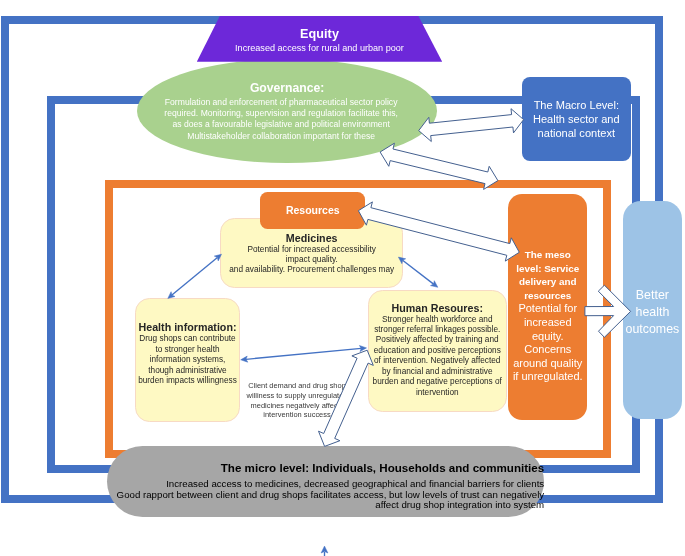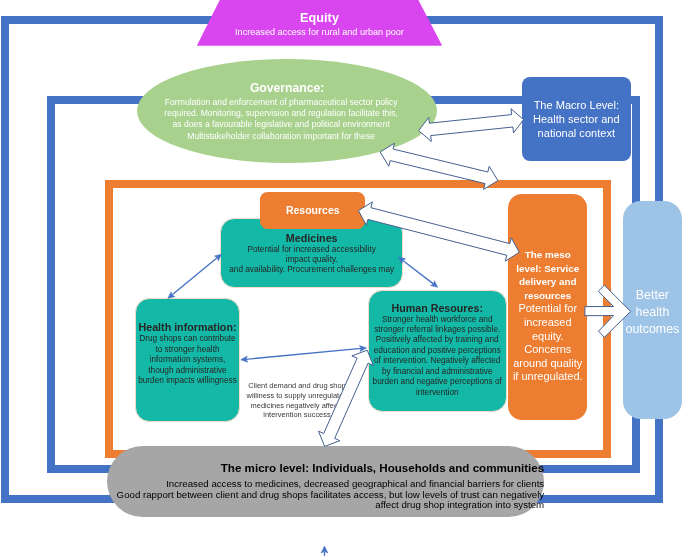--- a/index.html
+++ b/index.html
@@ -9,22 +9,22 @@
        -webkit-font-smoothing:antialiased;}
   #stage{position:relative;width:685px;height:556px;background:#fff;}
   .abs{position:absolute;}
   
   .frame{position:absolute;box-sizing:border-box;background:transparent;}
   #outer-frame{left:0.5px;top:16px;width:662px;height:487px;border:8.6px solid #4472C4;}
   #inner-frame{left:46.6px;top:96.2px;width:593.5px;height:377px;border:8.6px solid #4472C4;}
   #orange-frame{left:105.2px;top:180.3px;width:505.6px;height:277.5px;border:8.6px solid #ED7D31;}
 
   
-  #equity{left:196.8px;top:0;width:245.4px;height:45.8px;
-          background:#d946ef;
+  #equity{left:196.8px;top:16px;width:245.4px;height:45.8px;
+          background:#6d28d9;
           clip-path:polygon(23px 0, 221.6px 0, 245.4px 45.8px, 0px 45.8px);
           color:#fff;text-align:center;}
   #equity .t1{font-size:12.6px;font-weight:bold;position:absolute;left:0;right:0;top:11px;letter-spacing:.1px;}
   #equity .t2{font-size:9.1px;position:absolute;left:0;right:0;top:27.2px;}
 
   
   #governance{left:136.8px;top:58.5px;width:300.7px;height:104.7px;
               background:#A9D18E;border-radius:50%;color:#fff;text-align:center;}
   #governance .t1{font-size:12.2px;font-weight:bold;position:absolute;left:0;right:0;top:22.3px;}
   #governance .body{position:absolute;left:6px;right:18px;top:38.2px;font-size:8.6px;line-height:11.3px;}
@@ -33,21 +33,21 @@
   #macro{left:521.8px;top:77.3px;width:109px;height:83.4px;background:#4472C4;
          border-radius:8px;color:#fff;text-align:center;font-size:11.05px;line-height:14.1px;
          display:flex;align-items:center;justify-content:center;}
 
   
   #resources{left:260.4px;top:191.9px;width:104.8px;height:37px;background:#ED7D31;
              border-radius:7.5px;color:#fff;text-align:center;font-size:10.5px;font-weight:bold;
              display:flex;align-items:center;justify-content:center;}
 
   
-  .card{box-sizing:border-box;border:1px solid #F7DAC4;border-radius:14.5px;background:#14b8a6;
+  .card{box-sizing:border-box;border:1px solid #F7DAC4;border-radius:14.5px;background:#fef9c3;
         text-align:center;color:#262626;}
   .card .h{font-size:10.7px;font-weight:bold;line-height:12px;}
   .card .b{font-size:8.25px;line-height:10.45px;}
   #medicines{left:220.1px;top:217.5px;width:183.2px;height:70.2px;}
   #medicines .h{padding-top:13px;}
   #medicines .b{padding-top:1px;}
   #healthinfo{left:135.3px;top:298.2px;width:104.4px;height:123.7px;}
   #healthinfo .h{padding-top:22px;}
   #healthinfo .b{padding-top:1px;}
   #humanres{left:367.6px;top:289.5px;width:139.3px;height:122.2px;}

